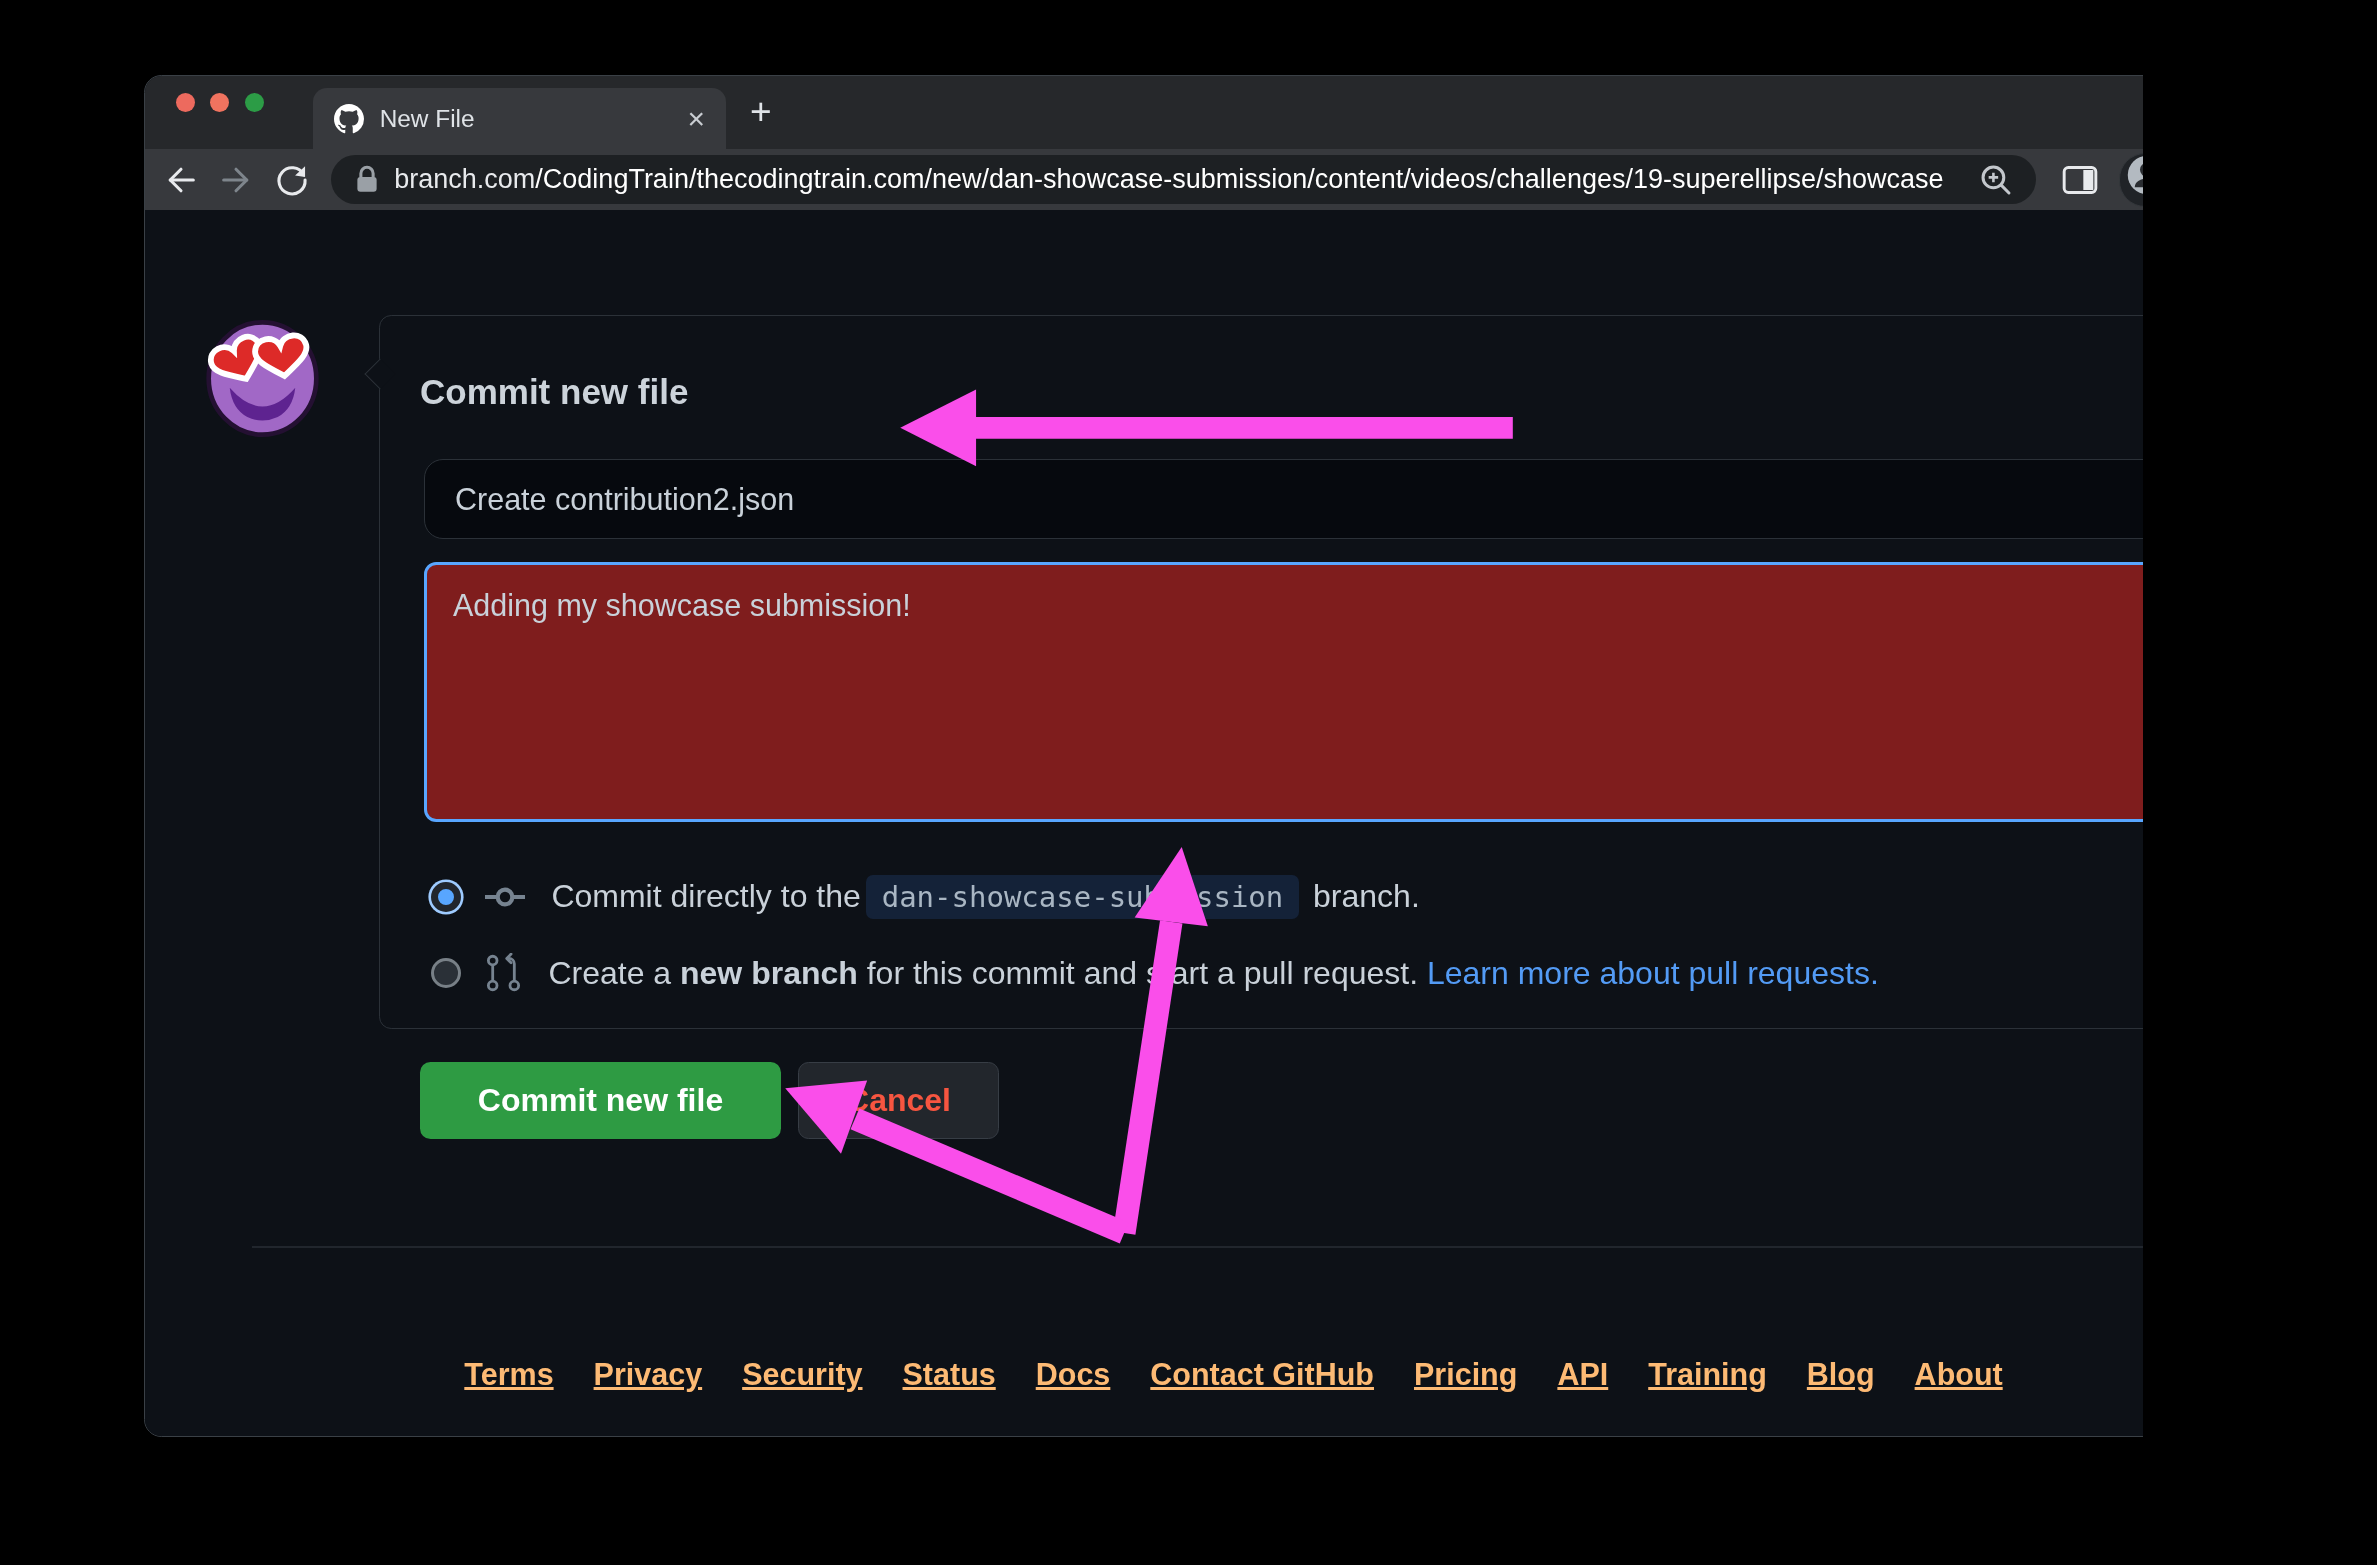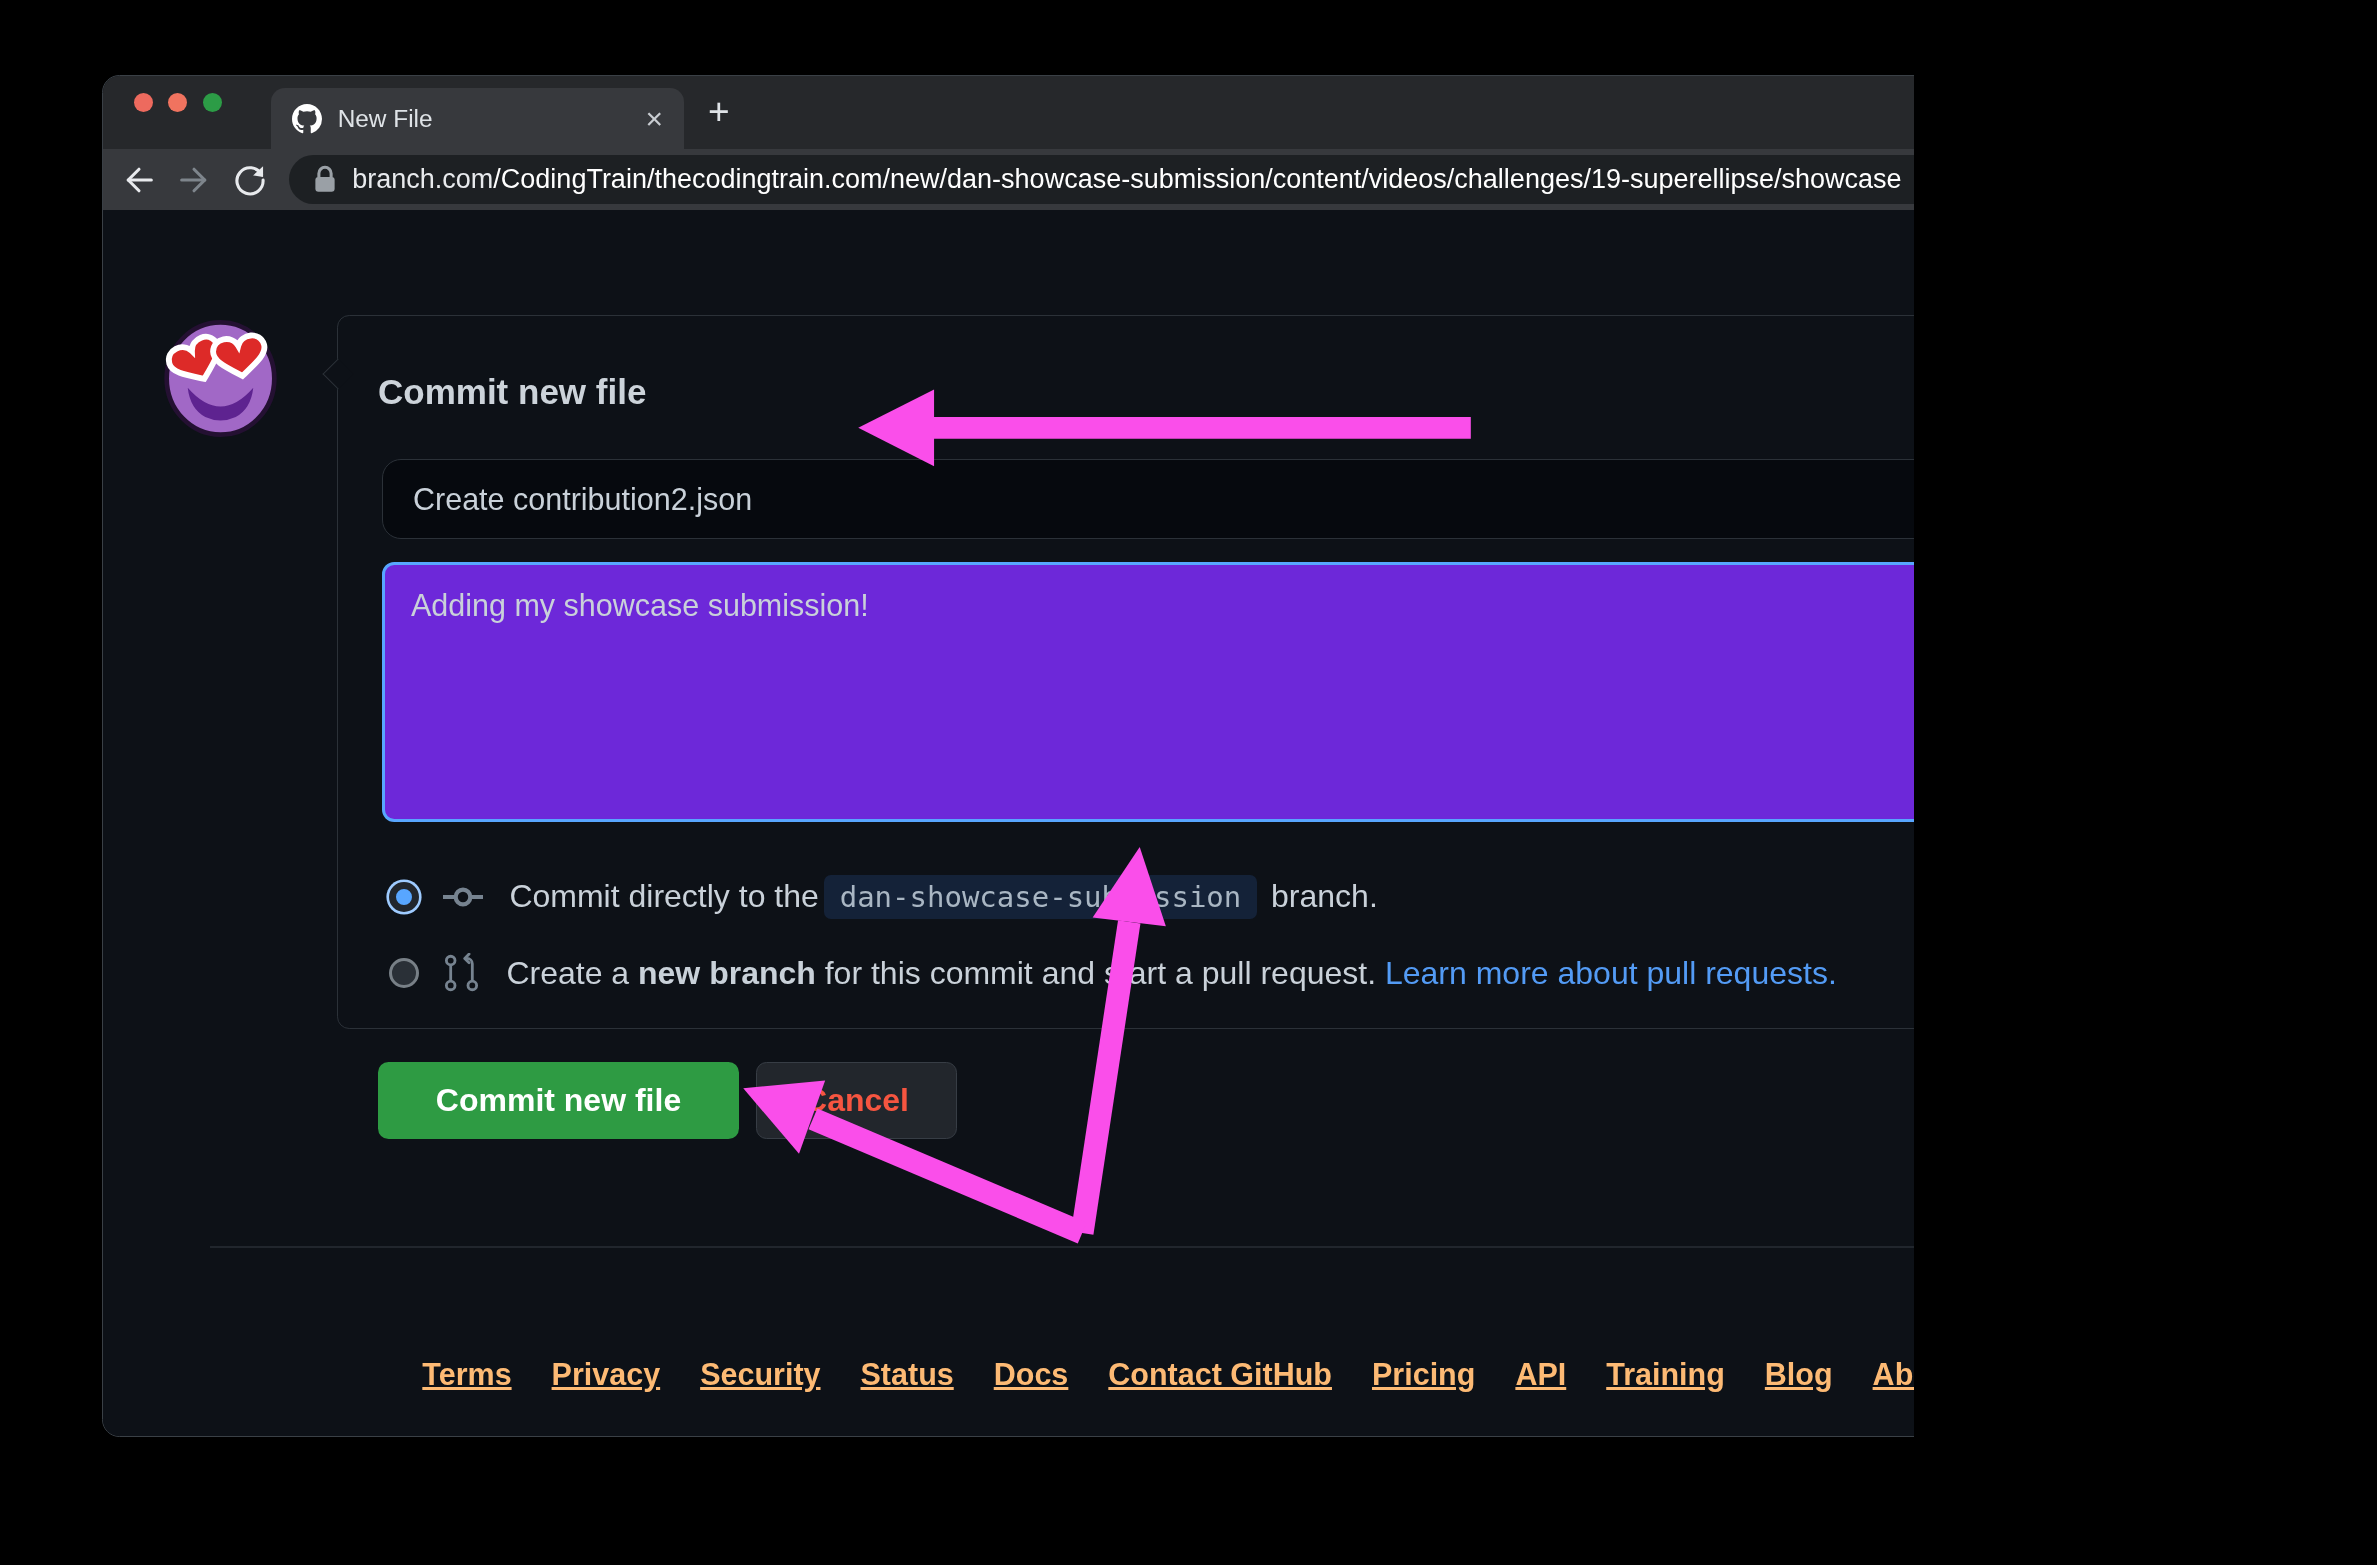--- a/index.html
+++ b/index.html
@@ -1,17 +1,17 @@
 <!DOCTYPE html>
 <html style="font-size:14px"><head>
 <meta charset="utf-8">
 <style>
   html,body{margin:0;padding:0;background:#000;}
-  #stage{position:relative;width:1914px;height:1565px;background:#000;overflow:hidden;
-         font-family:"Liberation Sans",sans-serif;-webkit-font-smoothing:antialiased;}
+  #stage{position:relative;width:2101px;height:1565px;background:#000;overflow:hidden;
+         font-family:"Liberation Sans",sans-serif;margin-left:42px;-webkit-font-smoothing:antialiased;}
   
   #window{position:absolute;left:102px;top:75px;width:2177px;height:1360px;
           background:#0d1117;border:0.9px solid #3a4046;border-radius:17.4px;overflow:hidden;}
   #tabstrip{position:absolute;left:0;top:0;width:100%;height:73px;background:#26282b;}
   .tl-dot{position:absolute;top:16.6px;width:19px;height:19px;border-radius:50%;}
   #tab{position:absolute;left:168px;top:12.2px;width:413px;height:61px;background:#37393d;
        border-radius:14px 14px 0 0;display:flex;align-items:center;padding:0 21px;box-sizing:border-box;}
   #tab .favicon{width:30px;height:30px;flex:0 0 auto;}
   #tab .tab-title{margin-left:15.7px;font-size:24.4px;color:#dfe3e7;flex:1;}
   #tab .tab-close{font-size:30px;color:#c9cdd2;line-height:1;}
@@ -33,21 +33,21 @@
   #avatar{position:absolute;left:55px;top:110px;width:125px;height:117px;}
   #bubble{position:absolute;left:234px;top:105px;width:1883px;height:712px;
           border:1.7px solid #2b3138;border-radius:12.2px;}
   #bubble-caret{position:absolute;left:224px;top:153px;width:21px;height:21px;background:#0d1117;
           border-left:1.7px solid #2b3138;border-bottom:1.7px solid #2b3138;transform:rotate(45deg);}
   #page-heading{position:absolute;left:275px;top:162px;font-size:35px;font-weight:bold;color:#ccd3da;}
   #commit-title{position:absolute;left:279px;top:249px;width:1792px;height:80px;box-sizing:border-box;
           background:#06090e;border:1.7px solid #2b3138;border-radius:19px;padding:0 30px;
           font-family:"Liberation Sans",sans-serif;font-size:30.5px;color:#c9d1d9;outline:none;}
   #commit-desc{position:absolute;left:279px;top:352px;width:1792px;height:260px;box-sizing:border-box;
-          background:#6d28d9;border:3.5px solid #58a6ff;border-radius:12.2px;padding:22.7px 26px;
+          background:#7f1d1d;border:3.5px solid #58a6ff;border-radius:12.2px;padding:22.7px 26px;
           font-family:"Liberation Sans",sans-serif;font-size:30.5px;color:#c9d1d9;outline:none;resize:none;}
   #resize-grip{position:absolute;left:2031px;top:575px;width:31px;height:31px;}
   .radio-row{position:absolute;left:286px;display:flex;align-items:center;}
   .radio{width:30px;height:30px;border-radius:50%;box-sizing:border-box;flex:0 0 auto;}
   .radio.checked{background:#58a6ff;border:7px solid #21262d;box-shadow:0 0 0 2.6px #9ecbff;}
   .radio.unchecked{background:#2a3037;border:3.5px solid #788087;}
   .row-icon{margin-left:24.4px;flex:0 0 auto;}
   .radio-label{margin-left:26px;font-size:32px;color:#c9d1d9;white-space:nowrap;}
   .branch-badge{display:inline-block;font-family:"DejaVu Sans Mono",monospace;font-size:29px;
           color:#a9b6c3;background:#142238;border-radius:7px;padding:5.2px 15.7px;margin:0 5.2px;}

